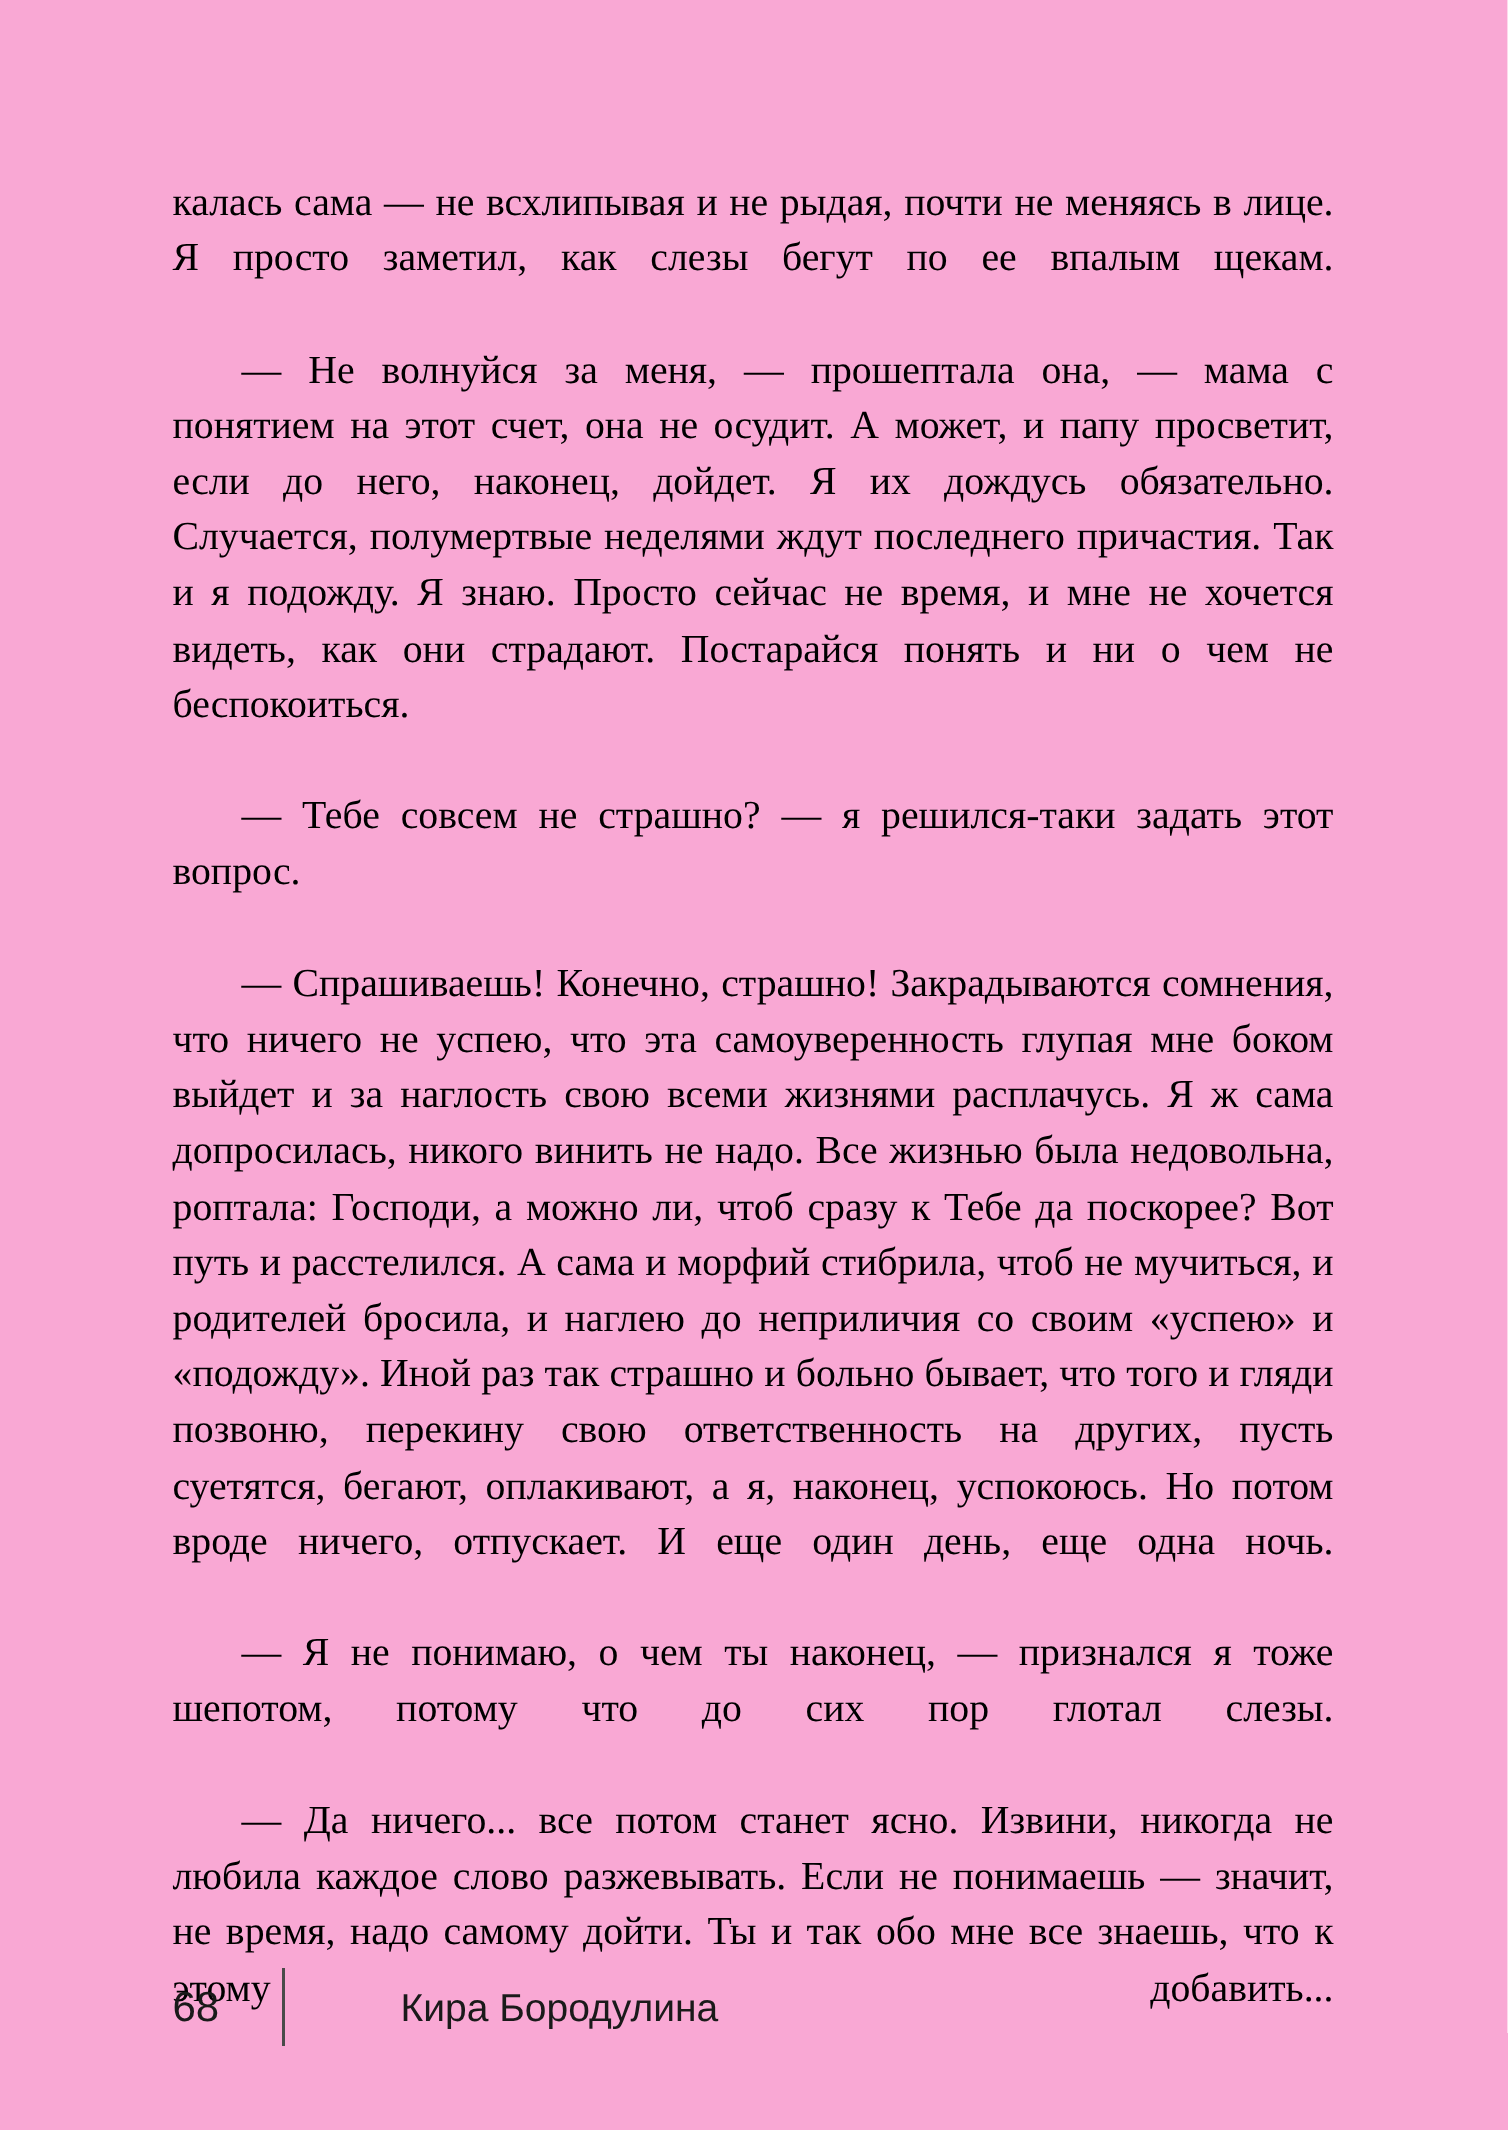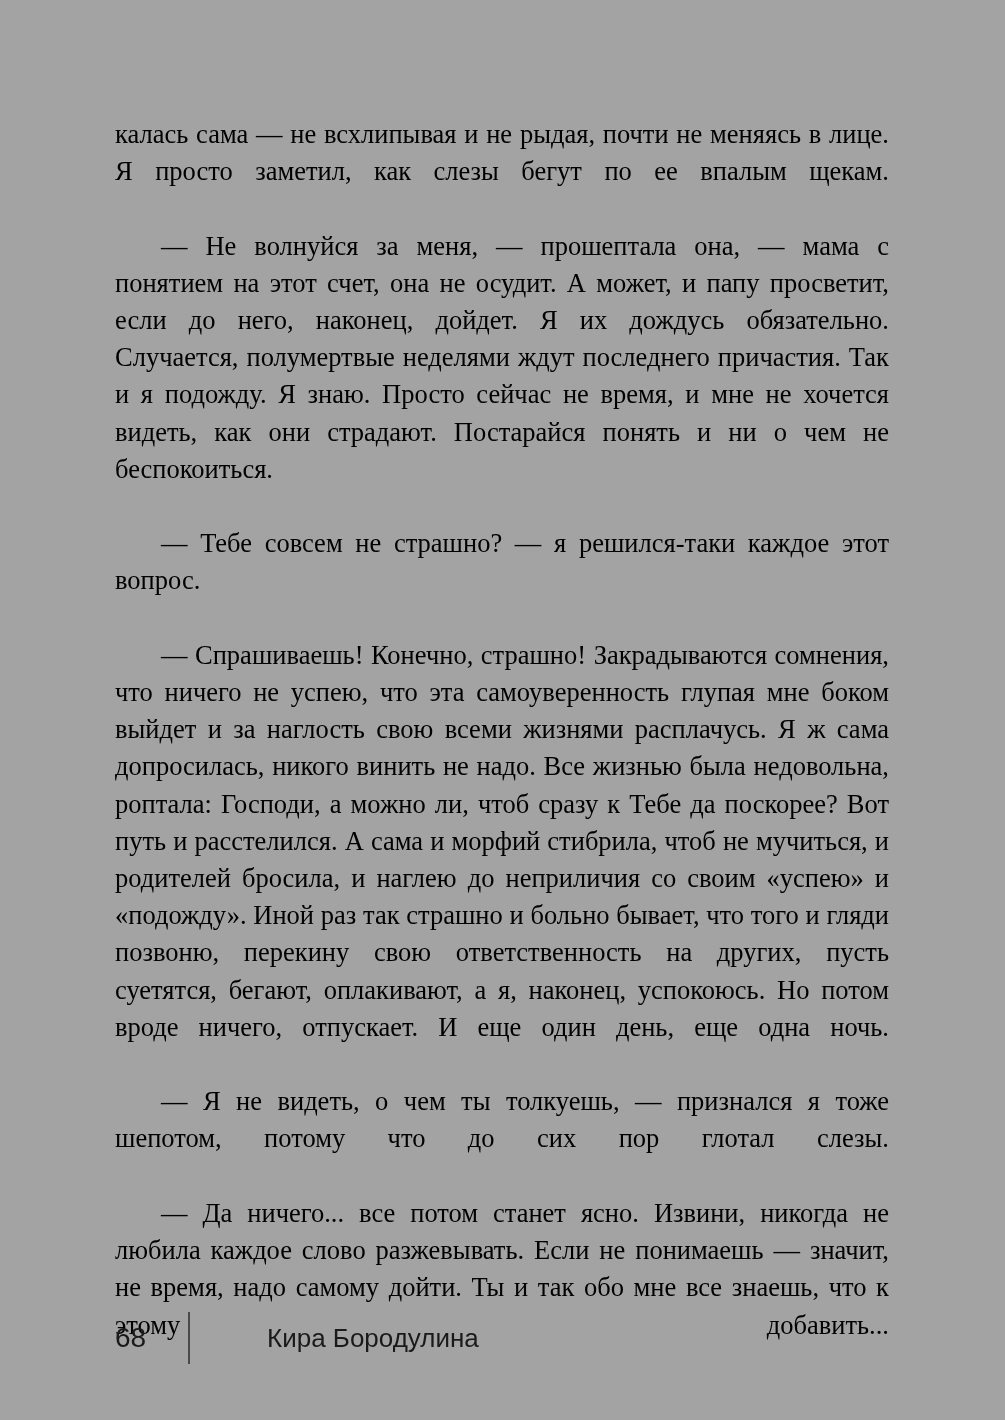--- a/index.html
+++ b/index.html
@@ -5,21 +5,21 @@
   html, body {
     margin: 0;
     padding: 0;
     background: #ffffff;
   }
 
   .page {
     position: relative;
     width: 1005px;
     height: 1420px;
-    background: #a3a3a3;
+    background: #f9a8d4;
     overflow: hidden;
     box-sizing: border-box;
   }
 
   .text-column {
     position: absolute;
     left: 115px;
     top: 116px;
     width: 774px;
   }
@@ -90,23 +90,23 @@
   }
 </style>
 </head>
 <body>
 
 <div class="page">
 
   <div class="text-column">
     <p class="para">калась сама — не всхлипывая и не рыдая, почти не меняясь в лице. Я просто заметил, как слезы бегут по ее впалым щекам.</p>
     <p class="para indent">— Не волнуйся за меня, — прошептала она, — мама с понятием на этот счет, она не осудит. А может, и папу просветит, если до него, наконец, дойдет. Я их дождусь обязательно. Случается, полумертвые неделями ждут последнего причастия. Так и я подожду. Я знаю. Просто сейчас не время, и мне не хочется видеть, как они страдают. Постарайся понять и ни о чем не беспокоиться.</p>
-    <p class="para indent">— Тебе совсем не страшно? — я решился-таки каждое этот вопрос.</p>
+    <p class="para indent">— Тебе совсем не страшно? — я решился-таки задать этот вопрос.</p>
     <p class="para indent">— Спрашиваешь! Конечно, страшно! Закрадываются сомнения, что ничего не успею, что эта самоуверенность глупая мне боком выйдет и за наглость свою всеми жизнями расплачусь. Я ж сама допросилась, никого винить не надо. Все жизнью была недовольна, роптала: Господи, а можно ли, чтоб сразу к Тебе да поскорее? Вот путь и расстелился. А сама и морфий стибрила, чтоб не мучиться, и родителей бросила, и наглею до неприличия со своим «успею» и «подожду». Иной раз так страшно и больно бывает, что того и гляди позвоню, перекину свою ответственность на других, пусть суетятся, бегают, оплакивают, а я, наконец, успокоюсь. Но потом вроде ничего, отпускает. И еще один день, еще одна ночь.</p>
-    <p class="para indent">— Я не видеть, о чем ты толкуешь, — признался я тоже шепотом, потому что до сих пор глотал слезы.</p>
+    <p class="para indent">— Я не понимаю, о чем ты наконец, — признался я тоже шепотом, потому что до сих пор глотал слезы.</p>
     <p class="para indent">— Да ничего... все потом станет ясно. Извини, никогда не любила каждое слово разжевывать. Если не понимаешь — значит, не время, надо самому дойти. Ты и так обо мне все знаешь, что к этому добавить...</p>
   </div>
 
   <div class="footer">
     <span class="footer-page-number">68</span>
     <span class="footer-divider"></span>
     <span class="footer-author">Кира Бородулина</span>
   </div>
 
 </div>

